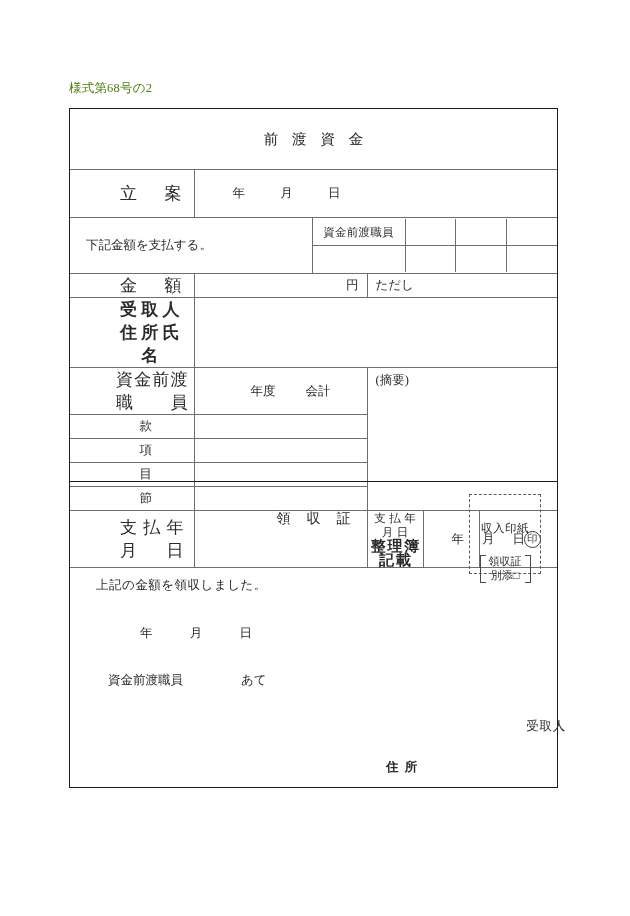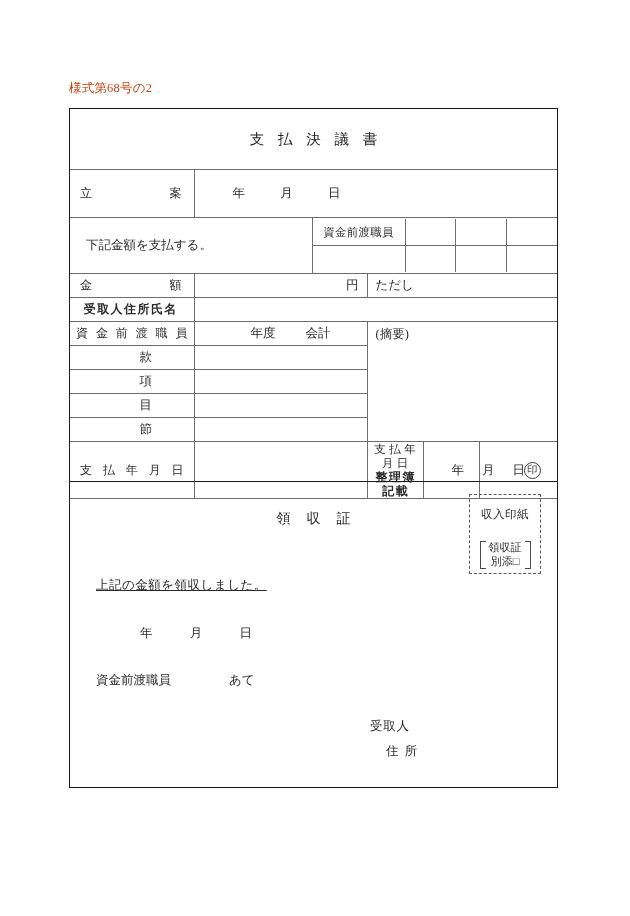--- a/index.html
+++ b/index.html
@@ -25,21 +25,21 @@
   }
 
   
   .form-no {
     position: absolute;
     left: 69px;
     top: 80px;
     font-size: 12.5px;
     letter-spacing: 0.2px;
     white-space: nowrap;
-    color: #c2410c;
+    color: #4d7c0f;
   }
 
   
   .frame {
     position: absolute;
     left: 69px;
     top: 108px;
     width: 489px;
     height: 680px;
     border: 1.6px solid #1a1a1a;
@@ -69,21 +69,22 @@
   .sp-small  { letter-spacing: 0.12em; font-weight: bold; }
   .center    { text-align: center; padding-left: 28px; }
   .right     { text-align: right; }
 
   
   .justify-label {
     display: block;
     text-align: justify;
     text-align-last: justify;
     padding: 0 12px 0 10px;
-    font-size: 12px;
+    font-size: 17px;
+    margin-left: 40px;
   }
 
   .title-row td {
     height: 60px;
   }
   .doc-title {
     text-align: center;
     font-size: 14.5px;
     letter-spacing: 0.95em;
     padding-left: 0.95em;
@@ -157,21 +158,21 @@
     position: absolute;
     right: 16px;
     top: 12px;
     width: 72px;
     height: 80px;
     border: 1.3px dashed #5a5a5a;
     text-align: center;
     box-sizing: border-box;
   }
   .stamp-box .sb-top {
-    margin-top: 12px;
+    margin-top: 26px;
     font-size: 11.5px;
     letter-spacing: 0.04em;
   }
   .stamp-box .sb-bot {
     margin-top: 18px;
     font-size: 11px;
     line-height: 14px;
     display: inline-block;
     position: relative;
     padding: 0 9px;
@@ -193,39 +194,40 @@
   .stamp-box .sb-bot::after {
     right: 0;
     border-right: 1px solid #4a4a4a;
   }
 
   .r-line {
     position: absolute;
     font-size: 12.5px;
     white-space: nowrap;
   }
-  .r-ack   { left: 26px;  top: 95px;  letter-spacing: 0.04em; text-decoration: underline; }
+  .r-ack   { left: 26px;  top: 95px;  letter-spacing: 0.04em; }
   .r-date  { left: 70px;  top: 143px; letter-spacing: 0.1em; }
   .r-date span.y { margin-right: 36px; }
   .r-date span.m { margin-right: 36px; }
-  .r-to    { left: 26px;  top: 190px; }
+  .r-to    { left: 38px;  top: 190px; }
   .r-to .atename { margin-left: 58px; }
 
   .payee {
     position: absolute;
     left: 280px;
     top: 236px;
     font-size: 12.5px;
   }
-  .payee .p-head { letter-spacing: 0.06em; padding-left: 20px; }
+  .payee .p-head { letter-spacing: 0.06em; padding-left: 20px; text-align: right; }
   .payee .p-row {
-    margin-top: 8px;
+    margin-top: 24px;
     padding-left: 36px;
     position: relative;
     width: 180px;
+    font-weight: bold;
   }
   .payee .p-row .lbl { letter-spacing: 0.5em; }
   .payee .p-row .seal-wrap {
     position: absolute;
     right: 0;
     top: -1px;
   }
 </style>
 </head>
 <body>
@@ -242,21 +244,21 @@
         <col style="width:118px">
         <col style="width:55px">
         <col style="width:56px">
         <col style="width:56px">
         <col style="width:78px">
       </colgroup>
 
       <tbody>
           <tr class="title-row">
         <td colspan="6" style="border-top:none;border-left:none;border-right:none;">
-          <div class="doc-title">支払決議書</div>
+          <div class="doc-title">前渡資金</div>
         </td>
       </tr>
 
       <tr style="height:48px;">
         <td style="border-left:none;">
           <span class="justify-label">立案</span>
         </td>
         <td colspan="5" style="border-right:none;">
           <div class="cell-pad date-line" style="padding-left:38px;">
             <span class="y">年</span><span class="m">月</span><span class="d">日</span>
@@ -361,21 +363,21 @@
 
       <tr style="height:34px;">
         <td style="border-left:none;">
           <span class="justify-label" style="padding:0 10px;font-family:Liberation Mono, monospace;">支払年月日</span>
         </td>
         <td colspan="2">
           <div class="cell-pad"></div>
         </td>
         <td style="width:82px;">
           <div class="center sp-mid" style="font-size:11.5px;line-height:14px;padding-left:0.30em;">支払年月日</div>
-          <div class="center sp-small" style="font-size:12px;line-height:14px;padding-left:0.12em;">整理簿記載</div>
+          <div class="center sp-small" style="font-size:15px;line-height:14px;padding-left:0.12em;">整理簿記載</div>
         </td>
         <td colspan="1">
           <div class="center" style="white-space:nowrap;">
             <span>年</span><span style="display:inline-block;width:18px;"></span><span>月</span><span style="display:inline-block;width:18px;"></span><span>日</span>
           </div>
         </td>
         <td style="border-right:none;width:34px;">
           <div class="center">
             <span class="seal">印</span>
           </div>

